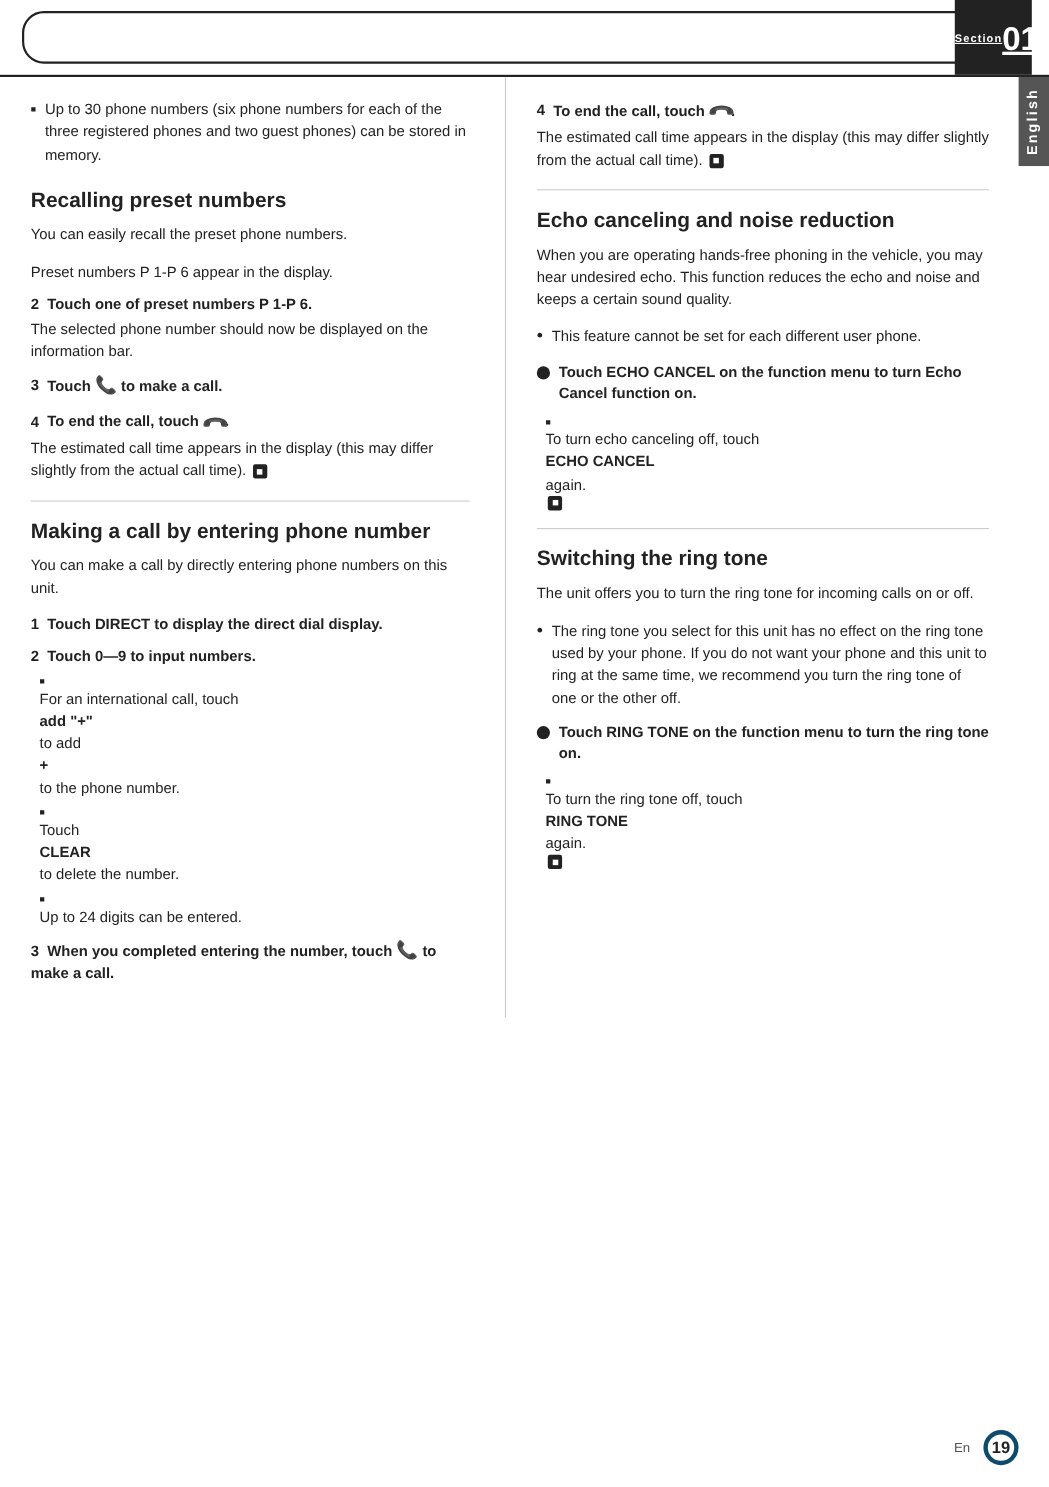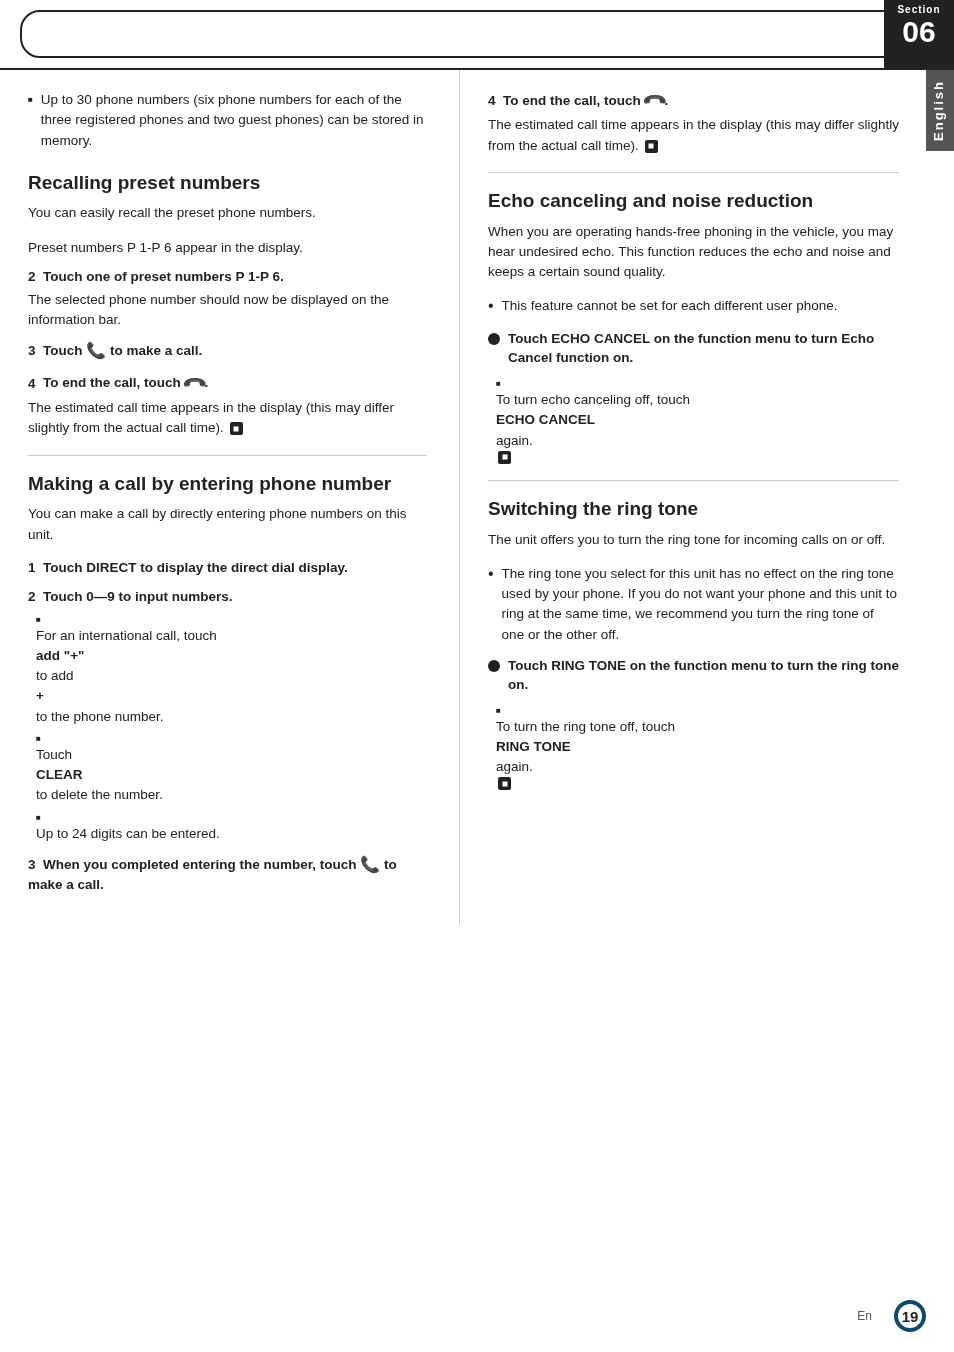--- a/index.html
+++ b/index.html
@@ -42,31 +42,32 @@
     .header-middle {
       flex: 1;
       border: 2px solid #222;
       border-radius: 20px;
       margin: 10px 20px;
       background: #fff;
     }
 
     .section-badge {
       position: absolute;
-      right: 0;
+      right: 16px;
       top: 0;
       width: 70px;
       background: #222;
       color: #fff;
       display: flex;
-      flex-direction: column;
+      flex-direction: row;
       align-items: center;
       justify-content: flex-start;
       padding-top: 4px;
       height: 100%;
+      text-decoration: underline;
     }
 
     .section-label {
       font-size: 10px;
       font-weight: bold;
       color: #fff;
       letter-spacing: 1px;
       margin-bottom: 2px;
     }
 
@@ -272,21 +273,21 @@
     }
 
     .footer-left {
       font-size: 12px;
       color: #555;
     }
 
     .footer-right {
       display: flex;
       align-items: center;
-      gap: 22px;
+      gap: 12px;
     }
 
     .footer-en {
       font-size: 12px;
       color: #555;
     }
 
     .page-number-circle {
       border: 4px solid #0c4a6e;
       border-radius: 50%;
@@ -307,21 +308,21 @@
 
     b { font-weight: 900; }
   </style>
 </head>
 <body>
 
 <div class="top-header">
   <div class="header-middle"></div>
   <div class="section-badge">
     <span class="section-label">Section</span>
-    <span class="section-number">06</span>
+    <span class="section-number">01</span>
   </div>
 </div>
 
 <div class="english-sidebar">English</div>
 
 <div class="main-content">
 
   <div class="left-col">
 
     <div class="intro-bullet">Up to 30 phone numbers (six phone numbers for each of the three registered phones and two guest phones) can be stored in memory.</div>

